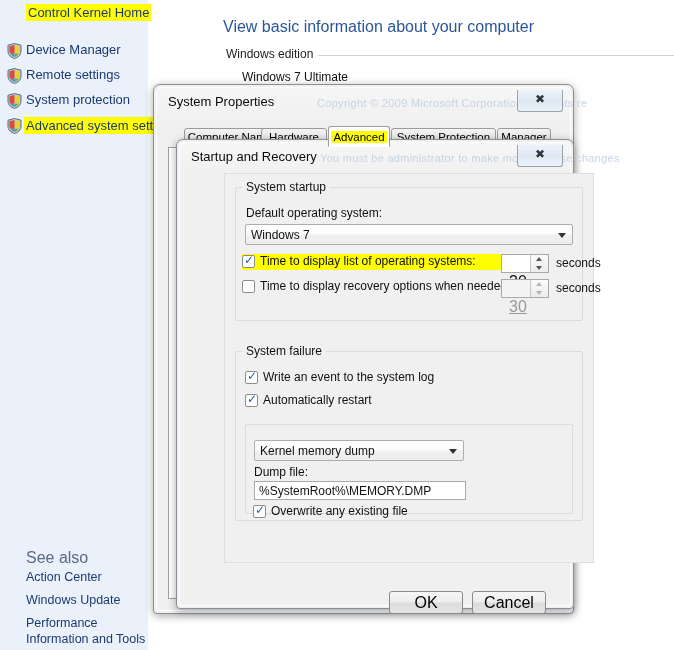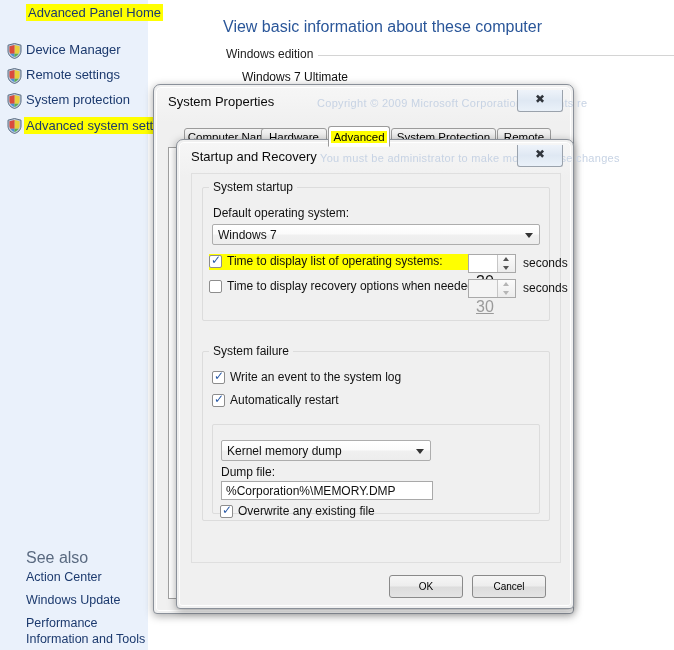--- a/index.html
+++ b/index.html
@@ -104,20 +104,21 @@
     text-align: center; font-size: 12px; color: #30353c;
     font-family: "DejaVu Sans", sans-serif;
   }
 
   
   .client {
     position: absolute;
     background: #f0f0f0;
     border: 1px solid #dfdfdf;
     box-sizing: border-box;
+    margin-left: 33px;
   }
 
   
   .tabstrip { position: absolute; left: 0; top: 0; height: 21px; }
   .tab {
     position: absolute; top: 2px; height: 19px;
     background: linear-gradient(to bottom,#f3f3f3,#e2e2e2);
     border: 1px solid #9b9b9b;
     border-radius: 3px 3px 0 0;
     font-size: 11.5px; color: #000;
@@ -241,42 +242,43 @@
     position: absolute; left: 18px; top: 0px;
     font-size: 12px; color: #111; white-space: nowrap;
   }
 
   
   .btn {
     position: absolute; height: 23px;
     background: linear-gradient(to bottom,#f6f6f6 0%,#ededed 48%,#dcdcdc 52%,#e4e4e4 100%);
     border: 1px solid #8a8a8a;
     border-radius: 3px;
-    font-size: 10px; color: #000;
+    font-size: 16px; color: #000;
     text-align: center; line-height: 21px;
     box-sizing: border-box;
     cursor: pointer;
+    margin-top: 16px;
   }
 </style>
 </head>
 <body>
 
 <div id="root">
 
   <div class="cp-main">
-    <div class="cp-title">View basic information about these computer</div>
+    <div class="cp-title">View basic information about your computer</div>
     <div class="cp-section-rule"></div>
     <div class="cp-section-label">Windows edition</div>
     <div class="cp-edition">Windows 7 Ultimate</div>
 
   </div>
 
   <div class="cp-sidebar">
     <div class="cp-sidebar-inner">
-      <div class="cp-home">Advanced Panel Home</div>
+      <div class="cp-home">Control Kernel Home</div>
 
       <div class="shield" style="top:43px;">
         <svg width="15" height="16" viewBox="0 0 15 16">
           <path d="M7.5 0.5 L14 2.2 V8 C14 12 10.8 14.6 7.5 15.5 C4.2 14.6 1 12 1 8 V2.2 Z" fill="#b9c9dc" stroke="#5c6d80" stroke-width="1"></path>
           <path d="M7.5 2 L12.6 3.3 V7.9 C12.6 9 12.2 10 11.6 10.8 H7.5 Z" fill="#e8cf3a"></path>
           <path d="M7.5 2 L2.4 3.3 V7.9 C2.4 9 2.8 10 3.4 10.8 H7.5 Z" fill="#d94b3c"></path>
           <path d="M3.4 10.8 H7.5 V14.1 C5.9 13.6 4.4 12.4 3.4 10.8 Z" fill="#4e8ed6"></path>
           <path d="M11.6 10.8 H7.5 V14.1 C9.1 13.6 10.6 12.4 11.6 10.8 Z" fill="#5cb04a"></path>
         </svg>
       </div>
@@ -337,21 +339,21 @@
         <div class="tab" style="left:93px; width:66px;">
           <span>Hardware</span>
         </div>
         <div class="tab active" style="left:160px; width:62px;">
           <span class="hl">Advanced</span>
         </div>
         <div class="tab" style="left:223px; width:105px;">
           <span>System Protection</span>
         </div>
         <div class="tab" style="left:329px; width:54px;">
-          <span>Remote</span>
+          <span>Manager</span>
         </div>
       </div>
 
       <div class="tabpage" style="left:11px; top:59px; width:396px; height:452px;"></div>
     </div>
   </div>
 
   <div class="dlg" style="left:176px; top:139px; width:398px; height:470px;">
     <div class="dlg-inner">
       <div class="dlg-title">Startup and Recovery</div>
@@ -420,21 +422,21 @@
         <div class="group" style="left:20px; top:250px; width:328px; height:90px;"></div>
 
         <div class="combo" style="left:29px; top:266px; width:210px;">
           <div class="txt">Kernel memory dump</div>
           <div class="arrow"></div>
         </div>
 
         <div class="lbl" style="left:29px; top:291px;">Dump file:</div>
 
         <div class="txtbox" style="left:29px; top:307px; width:212px;">
-          <div class="v">%Corporation%\MEMORY.DMP</div>
+          <div class="v">%SystemRoot%\MEMORY.DMP</div>
         </div>
 
         <div class="cbrow" style="left:28px; top:330px;">
           <div class="cbx">
             <div class="tick">✓</div>
           </div>
           <div class="cblabel">Overwrite any existing file</div>
         </div>
       </div>
 

